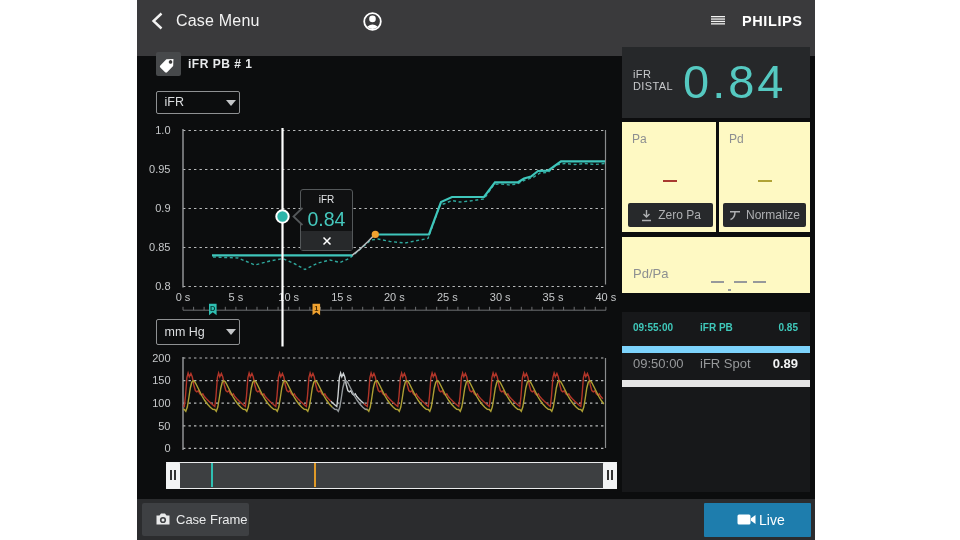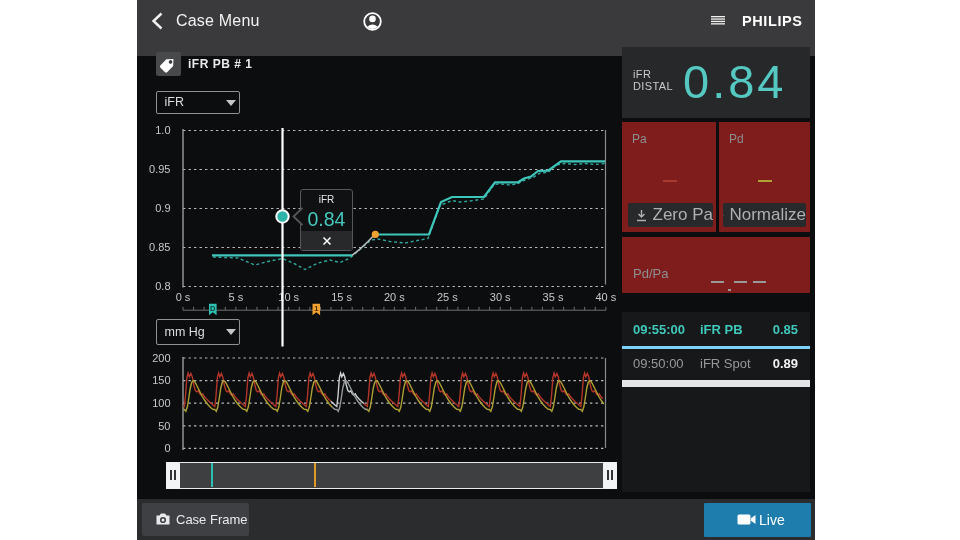--- a/index.html
+++ b/index.html
@@ -1,22 +1,22 @@
 <!DOCTYPE html>
 <html><head>
 <meta charset="utf-8">
 <style>
   html,body{margin:0;padding:0;background:#fff;width:960px;height:540px;overflow:hidden;}
   body{font-family:"Liberation Sans",sans-serif;}
   .abs{position:absolute;}
   #app{position:absolute;left:137px;top:0;width:678px;height:540px;background:#0c0d0e;}
   #hdr{position:absolute;left:0;top:0;width:678px;height:56px;background:#3a3a3c;}
-  .panel{position:absolute;background:#7f1d1d;}
+  .panel{position:absolute;background:#fef9c3;}
   .lbl{color:#8d8f91;font-size:12px;}
-  .btn{position:absolute;background:#27292b;border-radius:2px;display:flex;align-items:center;justify-content:flex-end;color:#aeb0b2;font-size:17px;}
+  .btn{position:absolute;background:#27292b;border-radius:2px;display:flex;align-items:center;justify-content:center;color:#aeb0b2;font-size:12px;}
   .ddl{position:absolute;border:1px solid #8f9193;border-radius:2px;color:#dcdee0;font-size:12.5px;}
   .tri{position:absolute;width:0;height:0;border-left:5px solid transparent;border-right:5px solid transparent;border-top:6px solid #c4c6c8;}
 </style>
 </head>
 <body>
 <div id="app">
 
   <div id="hdr">
     <svg class="abs" style="left:13px;top:11px" width="14" height="20" viewBox="0 0 14 20">
       <polyline points="11.5,2.5 3.5,10 11.5,17.5" fill="none" stroke="#f2f2f2" stroke-width="2.4"></polyline>
@@ -227,21 +227,21 @@
 
   <div class="panel" style="left:485px;top:237px;width:188px;height:56px;">
     <div class="lbl abs" style="left:11px;top:29px;font-size:13px;">Pd/Pa</div>
     <div class="abs" style="left:89px;top:43.5px;width:13px;height:2.2px;background:#97999b;"></div>
     <div class="abs" style="left:112px;top:43.5px;width:12.5px;height:2.2px;background:#97999b;"></div>
     <div class="abs" style="left:130.5px;top:43.5px;width:13px;height:2.2px;background:#97999b;"></div>
     <div class="abs" style="left:106px;top:51.5px;width:2.6px;height:2.6px;background:#97999b;"></div>
   </div>
 
   <div class="panel" style="left:485px;top:312px;width:188px;height:180px;background:#17181a;">
-    <div class="abs" style="left:0;top:0;width:188px;height:33.5px;border-bottom:3px solid #7dd3fc;color:#3fc9bb;font-weight:bold;font-size:13px;">
+    <div class="abs" style="left:0;top:0;width:188px;height:33.5px;border-bottom:7px solid #7dd3fc;color:#3fc9bb;font-weight:bold;font-size:10px;">
       <span class="abs" style="left:11px;top:9.5px;">09:55:00</span>
       <span class="abs" style="left:78px;top:9.5px;">iFR PB</span>
       <span class="abs" style="right:12px;top:9.5px;">0.85</span>
     </div>
     <div class="abs" style="left:0;top:34.5px;width:188px;height:33px;border-bottom:7px solid #e5e5e5;font-size:13px;">
       <span class="abs" style="left:11px;top:9px;color:#97999b;">09:50:00</span>
       <span class="abs" style="left:78px;top:9px;color:#97999b;">iFR Spot</span>
       <span class="abs" style="right:12px;top:9px;color:#f2f3f4;font-weight:bold;">0.89</span>
     </div>
   </div>

